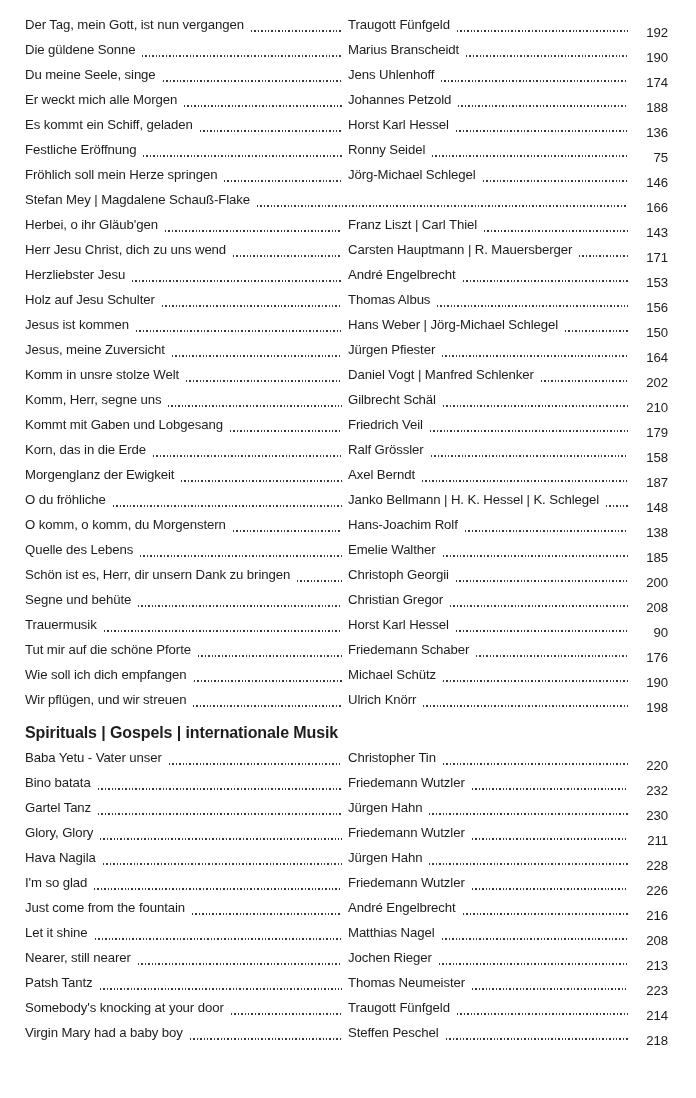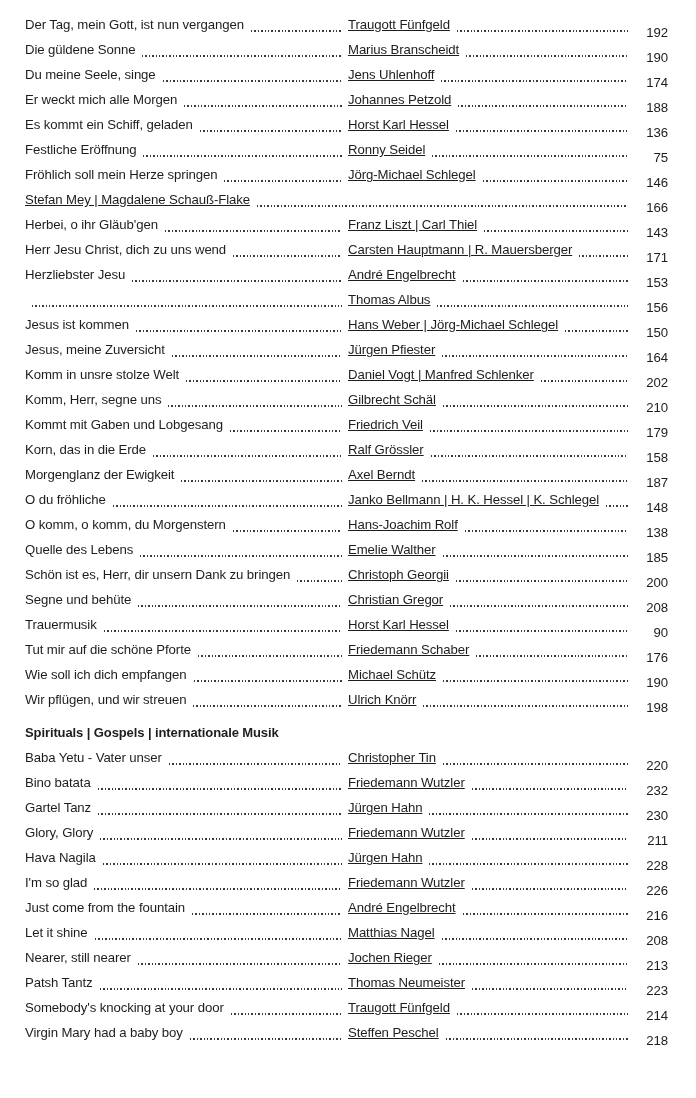--- a/index.html
+++ b/index.html
@@ -29,21 +29,20 @@
   .t-cell {
     width: 323px;
     min-width: 323px;
     display: flex;
     overflow: hidden;
   }
   .c-cell {
     flex: 1;
     display: flex;
     overflow: hidden;
-    text-decoration: underline;
   }
   .entry-title, .entry-composer {
     flex: 0 0 auto;
   }
   .leader {
     flex: 1 1 auto;
     min-width: 10px;
     position: relative;
     margin: 0 6px 0 7px;
   }
@@ -61,21 +60,21 @@
     width: 34px;
     min-width: 34px;
     text-align: right;
     margin-top: 8px;
   }
   .section-heading {
     height: 25px;
     line-height: 25px;
     margin-top: 8px;
     font-weight: bold;
-    font-size: 13px;
+    font-size: 16px;
     color: #1d1d1b;
     white-space: nowrap;
   }
 </style>
 </head>
 <body>
 
 <div class="page">
   <div id="sections-root">
   <div class="toc-row">
@@ -201,20 +200,21 @@
     </span>
     <span class="c-cell">
       <span class="entry-composer">André Engelbrecht</span>
       <span class="leader"></span>
       <span class="entry-page">153</span>
     </span>
   </div>
 
   <div class="toc-row">
     <span class="t-cell">
+      <span class="entry-title">Holz auf Jesu Schulter</span>
       <span class="leader"></span>
     </span>
     <span class="c-cell">
       <span class="entry-composer">Thomas Albus</span>
       <span class="leader"></span>
       <span class="entry-page">156</span>
     </span>
   </div>
 
   <div class="toc-row">

